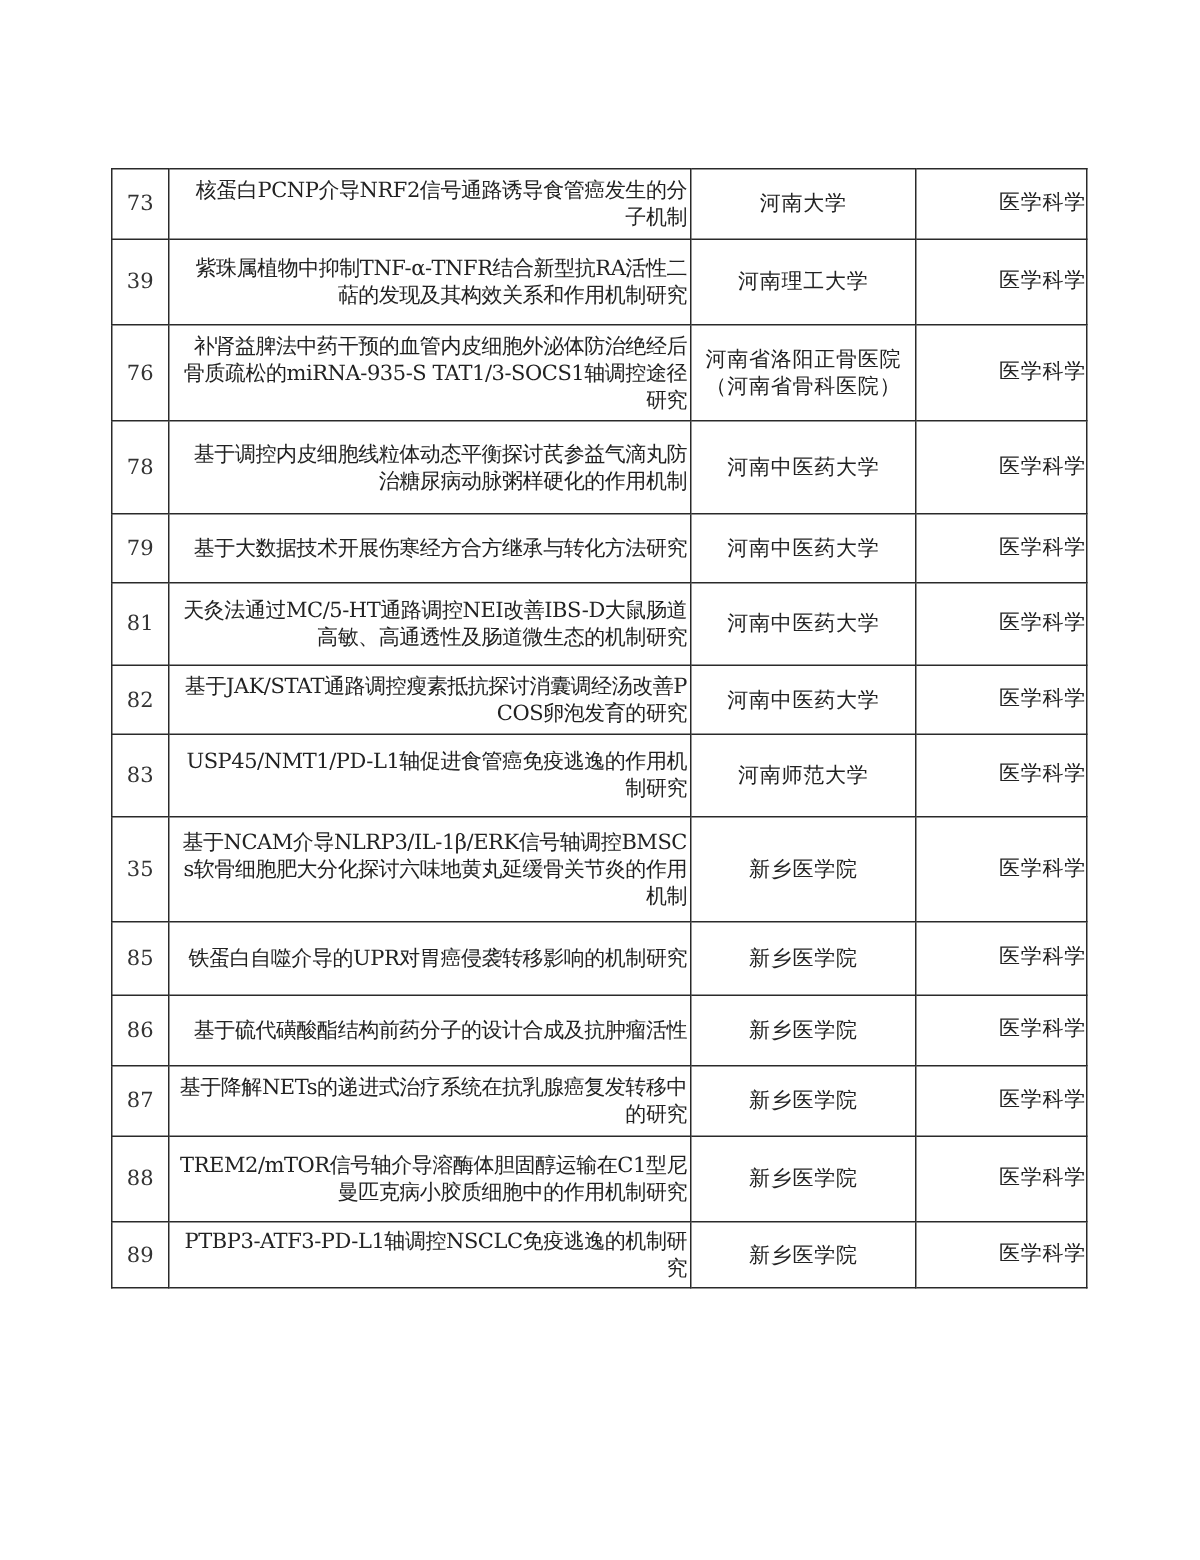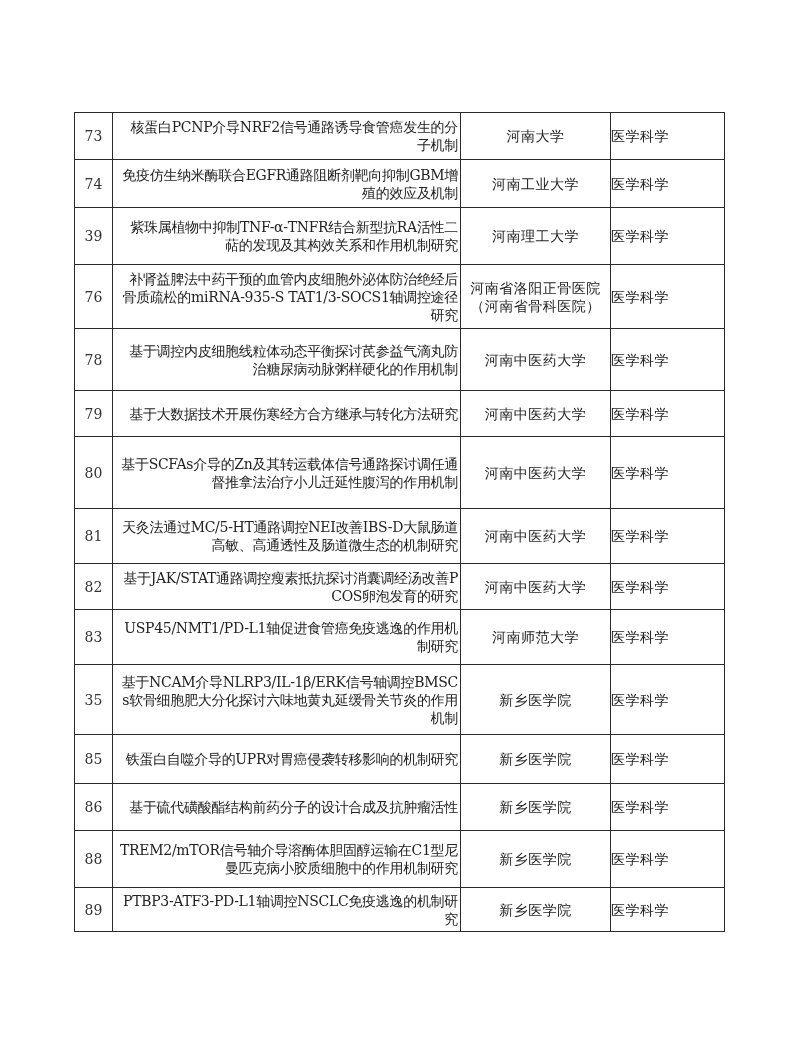--- a/index.html
+++ b/index.html
@@ -48,44 +48,37 @@
     letter-spacing: -0.3px;
     word-break: break-all;
   }
   td.col-org {
     width: 149px;
     text-align: center;
     letter-spacing: 0.5px;
   }
   td.col-field {
     width: 113px;
-    text-align: left;
+    text-align: right;
     letter-spacing: 0.5px;
+    font-family: Liberation Serif, serif;
   }
   .org-line { display: block; }
 </style>
 </head>
 <body>
 
 <div class="sheet">
   <table class="list">
     <tbody>
       <tr style="height:47px">
         <td class="col-no">73</td>
         <td class="col-title">核蛋白PCNP介导NRF2信号通路诱导食管癌发生的分子机制</td>
         <td class="col-org">
             <span class="org-line">河南大学</span>
-          </td>
-        <td class="col-field">医学科学</td>
-      </tr>
-      <tr style="height:48px">
-        <td class="col-no">74</td>
-        <td class="col-title">免疫仿生纳米酶联合EGFR通路阻断剂靶向抑制GBM增殖的效应及机制</td>
-        <td class="col-org">
-            <span class="org-line">河南工业大学</span>
           </td>
         <td class="col-field">医学科学</td>
       </tr>
       <tr style="height:57px">
         <td class="col-no">39</td>
         <td class="col-title">紫珠属植物中抑制TNF-α-TNFR结合新型抗RA活性二萜的发现及其构效关系和作用机制研究</td>
         <td class="col-org">
             <span class="org-line">河南理工大学</span>
           </td>
         <td class="col-field">医学科学</td>
@@ -103,28 +96,20 @@
         <td class="col-no">78</td>
         <td class="col-title">基于调控内皮细胞线粒体动态平衡探讨芪参益气滴丸防治糖尿病动脉粥样硬化的作用机制</td>
         <td class="col-org">
             <span class="org-line">河南中医药大学</span>
           </td>
         <td class="col-field">医学科学</td>
       </tr>
       <tr style="height:46px">
         <td class="col-no">79</td>
         <td class="col-title">基于大数据技术开展伤寒经方合方继承与转化方法研究</td>
-        <td class="col-org">
-            <span class="org-line">河南中医药大学</span>
-          </td>
-        <td class="col-field">医学科学</td>
-      </tr>
-      <tr style="height:72px">
-        <td class="col-no">80</td>
-        <td class="col-title">基于SCFAs介导的Zn及其转运载体信号通路探讨调任通督推拿法治疗小儿迁延性腹泻的作用机制</td>
         <td class="col-org">
             <span class="org-line">河南中医药大学</span>
           </td>
         <td class="col-field">医学科学</td>
       </tr>
       <tr style="height:55px">
         <td class="col-no">81</td>
         <td class="col-title">天灸法通过MC/5-HT通路调控NEI改善IBS-D大鼠肠道高敏、高通透性及肠道微生态的机制研究</td>
         <td class="col-org">
             <span class="org-line">河南中医药大学</span>
@@ -164,20 +149,28 @@
         <td class="col-field">医学科学</td>
       </tr>
       <tr style="height:47px">
         <td class="col-no">86</td>
         <td class="col-title">基于硫代磺酸酯结构前药分子的设计合成及抗肿瘤活性</td>
         <td class="col-org">
             <span class="org-line">新乡医学院</span>
           </td>
         <td class="col-field">医学科学</td>
       </tr>
+      <tr style="height:47px">
+        <td class="col-no">87</td>
+        <td class="col-title">基于降解NETs的递进式治疗系统在抗乳腺癌复发转移中的研究</td>
+        <td class="col-org">
+            <span class="org-line">新乡医学院</span>
+          </td>
+        <td class="col-field">医学科学</td>
+      </tr>
       <tr style="height:57px">
         <td class="col-no">88</td>
         <td class="col-title">TREM2/mTOR信号轴介导溶酶体胆固醇运输在C1型尼曼匹克病小胶质细胞中的作用机制研究</td>
         <td class="col-org">
             <span class="org-line">新乡医学院</span>
           </td>
         <td class="col-field">医学科学</td>
       </tr>
       <tr style="height:44px">
         <td class="col-no">89</td>

